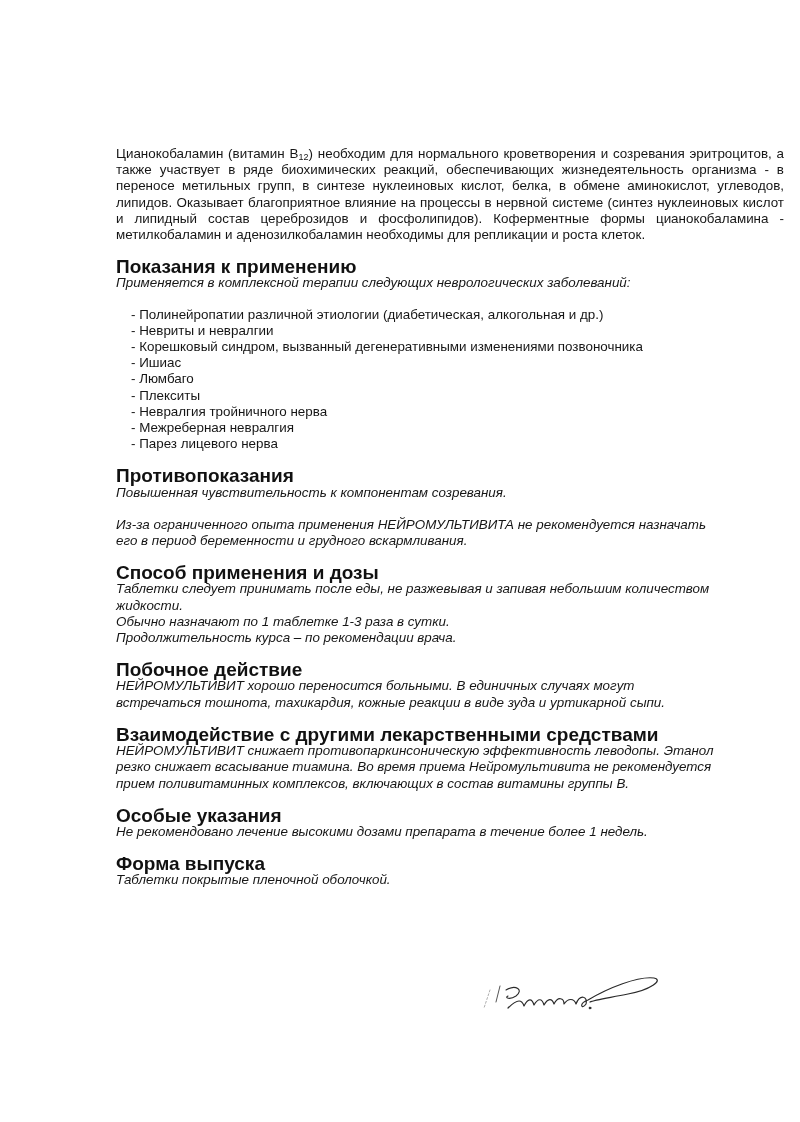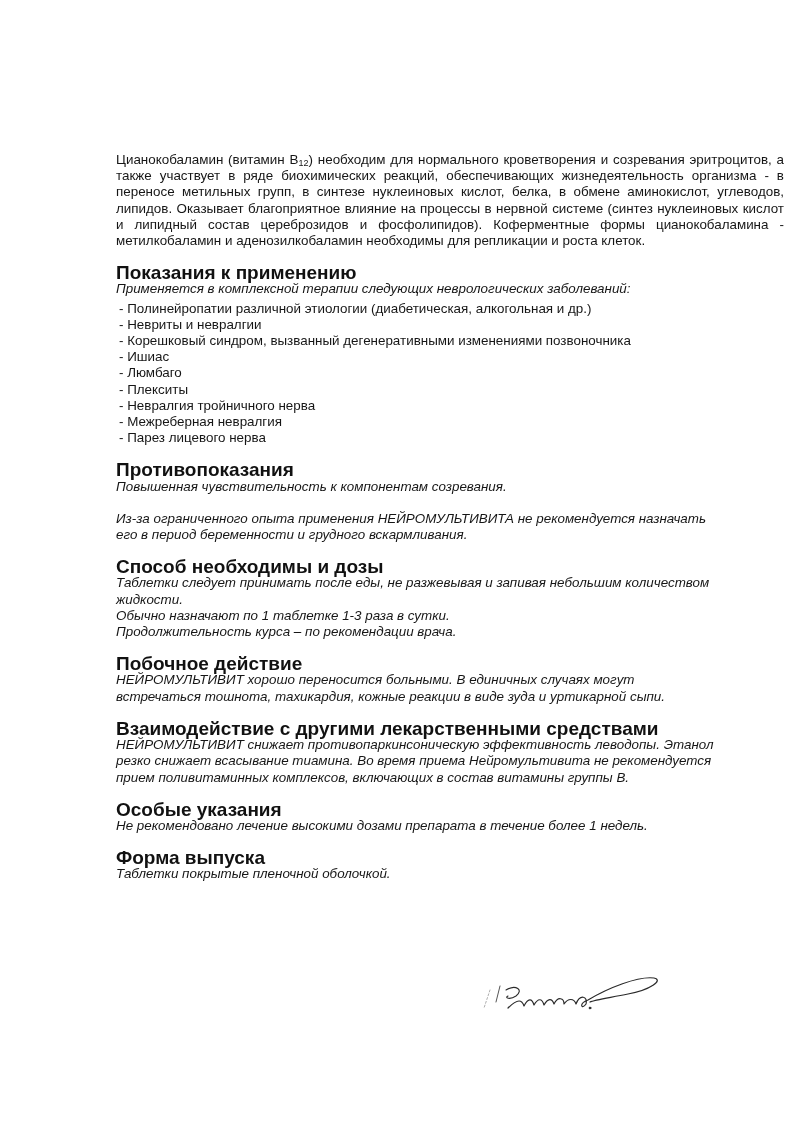--- a/index.html
+++ b/index.html
@@ -1,28 +1,28 @@
 <!DOCTYPE html>
 <html><head>
   <meta charset="utf-8">
   <style>
     html, body { margin: 0; padding: 0; background: #ffffff; }
     body { width: 800px; height: 1122px; position: relative; overflow: hidden; }
     .page {
-      position: absolute; left: 116px; top: 152px; width: 668px;
+      position: absolute; left: 116px; top: 146px; width: 668px;
       font-family: "Liberation Sans", sans-serif;
       font-size: 13.4px; line-height: 16.2px; color: #161616;
     }
     .intro { text-align: justify; text-align-last: left; margin: 0 0 16px 0; }
     .section { margin: 0 0 16px 0; }
     .section h2 {
       font-size: 19px; font-weight: bold; margin: 0; line-height: 16.2px; color: #111;
     }
     .section p { margin: 0; font-style: italic; }
-    .section ul { list-style: none; margin: 3px; padding: 0; }
+    .section ul { list-style: none; margin: 15px; padding: 0; }
     .section li { margin: 0; }
     sub { font-size: 9px; line-height: 0; vertical-align: -2px; }
     .signature {
       position: absolute; left: 478px; top: 968px; width: 200px; height: 50px;
     }
   </style>
 </head>
 <body>
 
 <div class="page">
@@ -48,21 +48,21 @@
   <div class="section">
     <h2>Противопоказания</h2>
     <p>Повышенная чувствительность к компонентам созревания.</p>
   </div>
 
   <div class="section" style="width:600px">
     <p>Из-за ограниченного опыта применения НЕЙРОМУЛЬТИВИТА не рекомендуется назначать его в период беременности и грудного вскармливания.</p>
   </div>
 
   <div class="section" style="width:624px">
-    <h2>Способ необходимы и дозы</h2>
+    <h2>Способ применения и дозы</h2>
     <p>Таблетки следует принимать после еды, не разжевывая и запивая небольшим количеством жидкости.</p>
     <p>Обычно назначают по 1 таблетке 1-3 раза в сутки.</p>
     <p>Продолжительность курса – по рекомендации врача.</p>
   </div>
 
   <div class="section" style="width:560px">
     <h2>Побочное действие</h2>
     <p>НЕЙРОМУЛЬТИВИТ хорошо переносится больными. В единичных случаях могут встречаться тошнота, тахикардия, кожные реакции в виде зуда и уртикарной сыпи.</p>
   </div>
 

